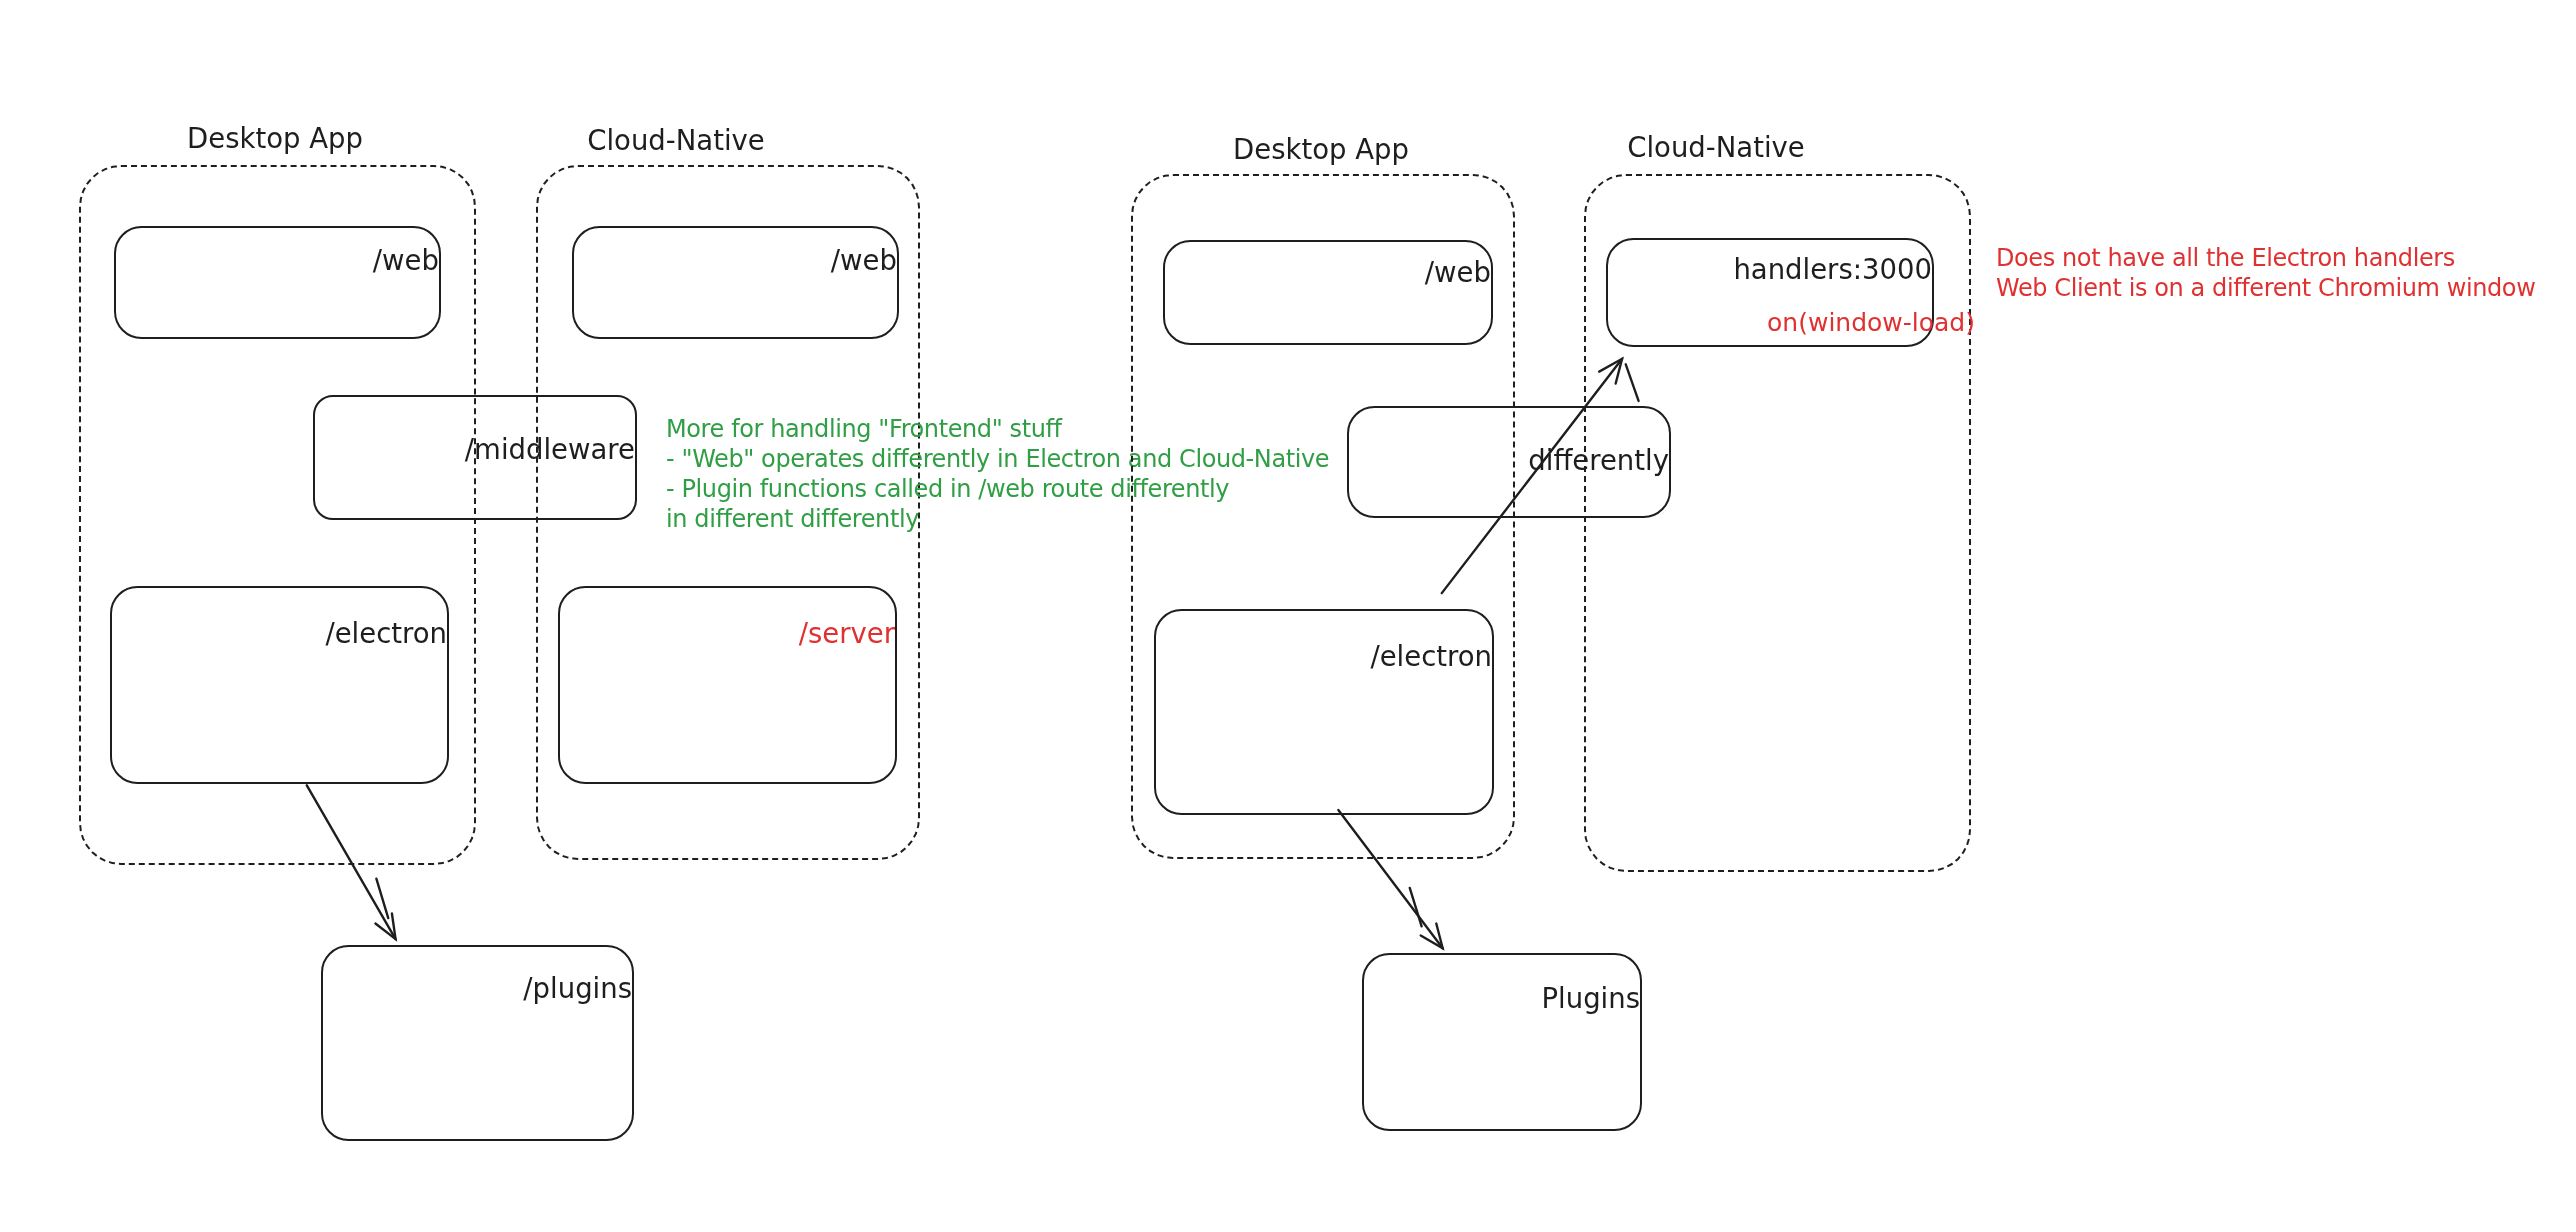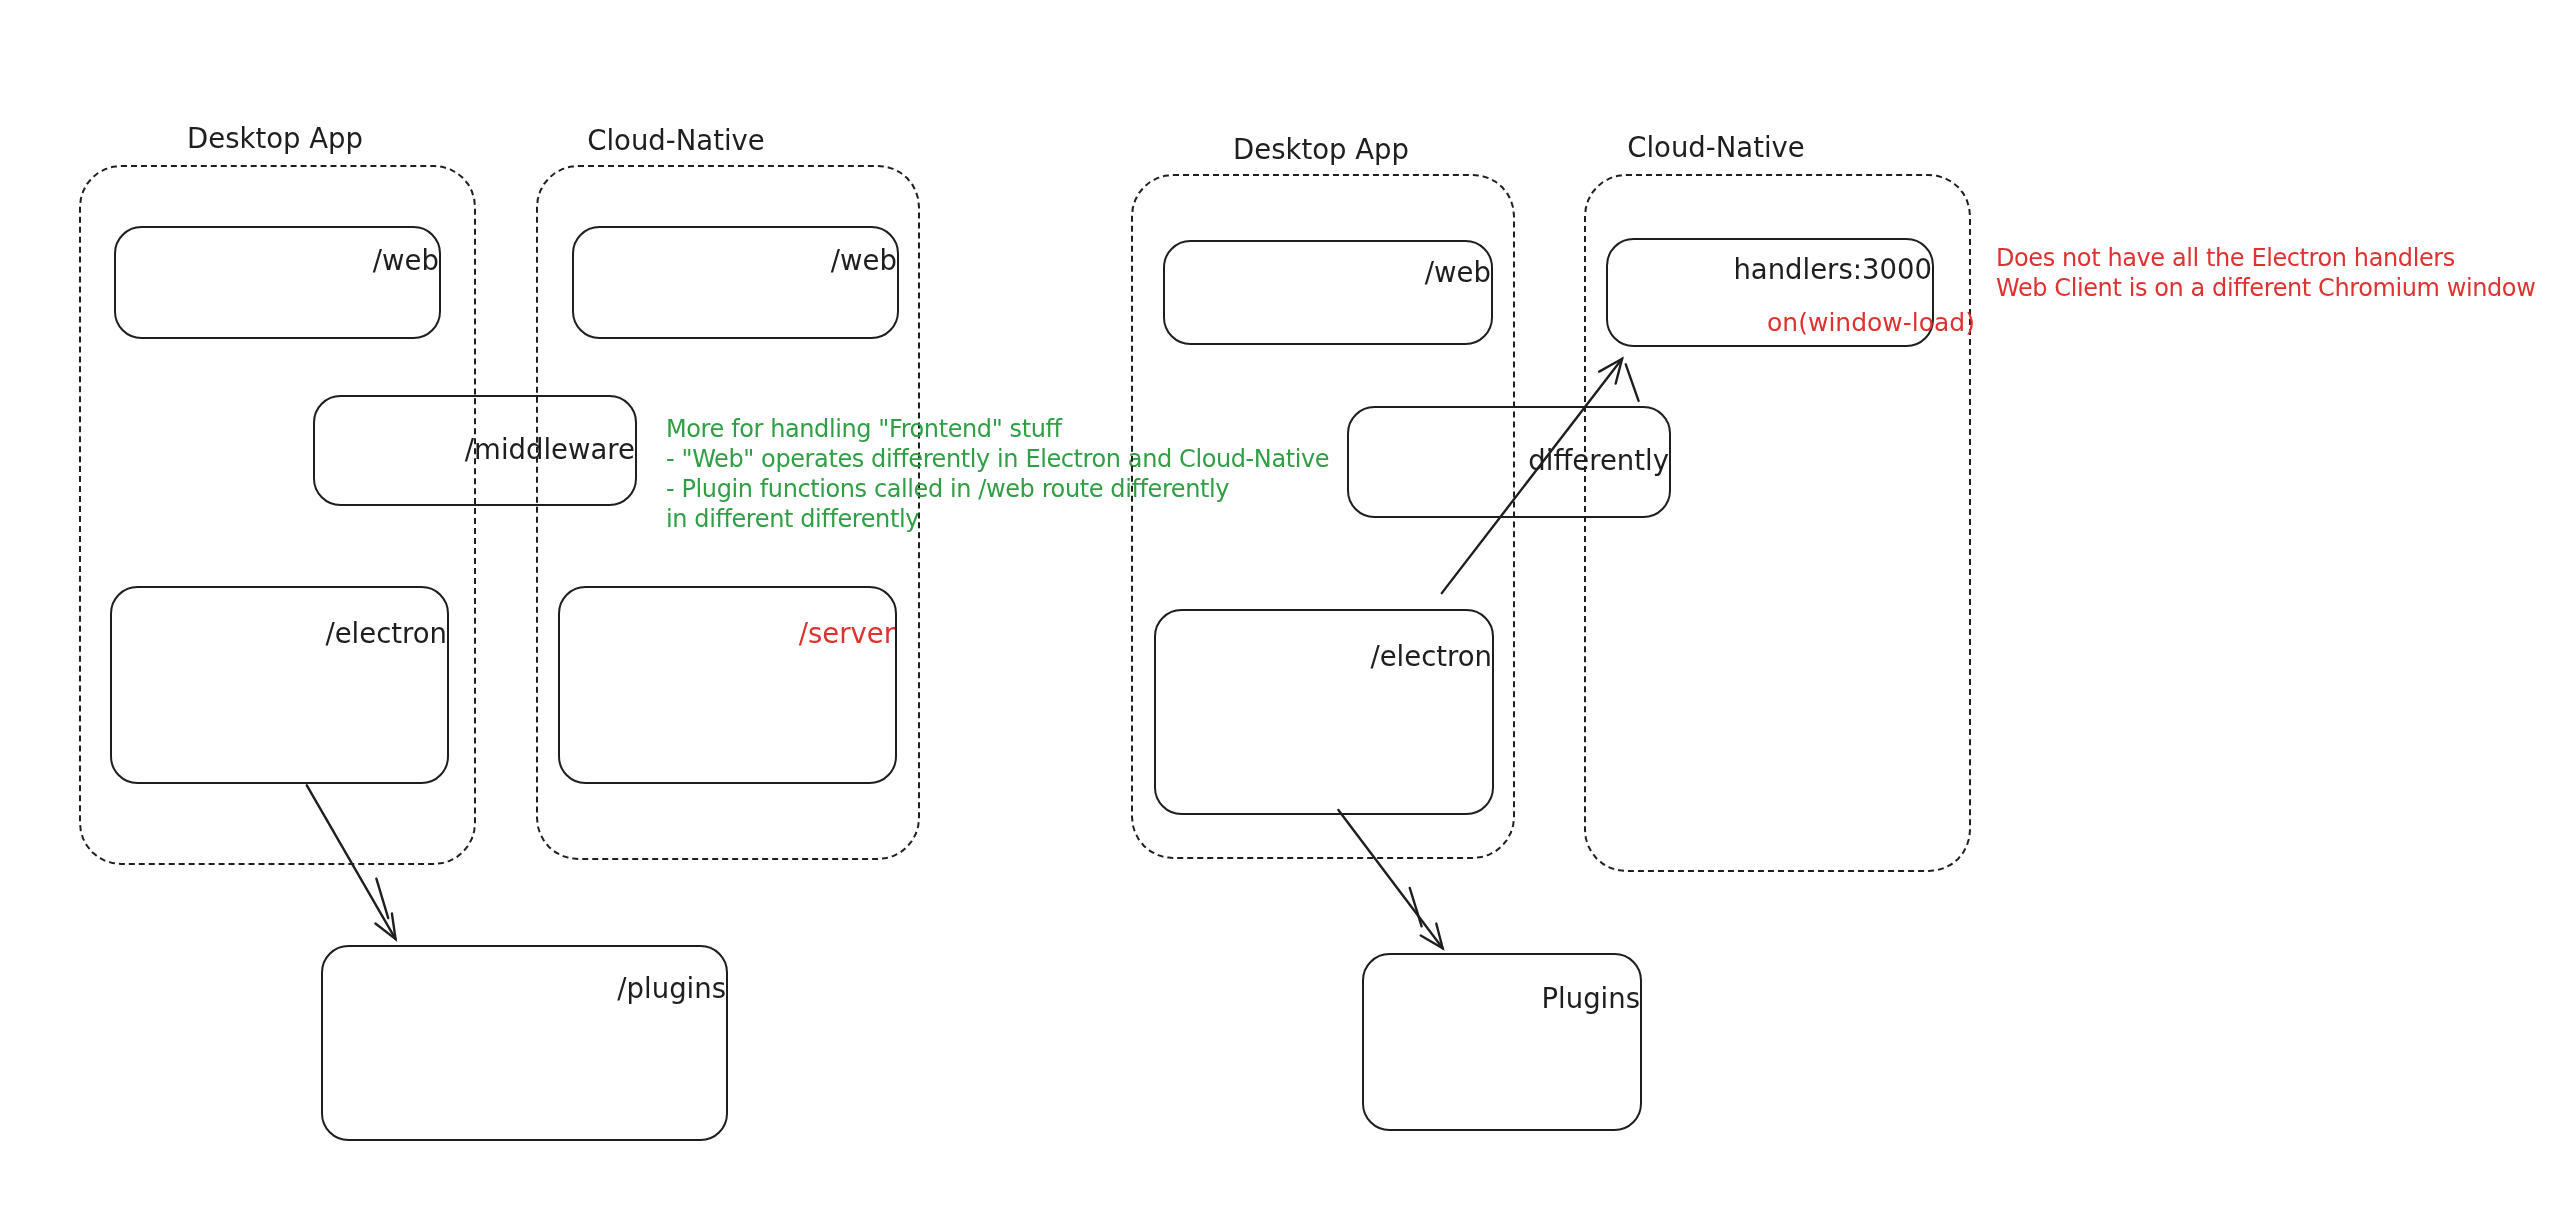--- a/index.html
+++ b/index.html
@@ -70,33 +70,33 @@
     <div class="frame" style="left:536px;top:165px;width:380px;height:691px;"></div>
 
     <div class="node" style="left:114px;top:226px;width:327px;height:113px;">
       <span class="node-label" style="margin-top:15.6px;">/web</span>
     </div>
 
     <div class="node" style="left:572px;top:226px;width:327px;height:113px;">
       <span class="node-label" style="margin-top:15.6px;">/web</span>
     </div>
 
-    <div class="node" style="left:313px;top:395px;width:324px;height:111px;">
+    <div class="node" style="left:313px;top:395px;width:324px;height:125px;border-radius:20px;">
       <span class="node-label" style="margin-top:36px;">/middleware</span>
     </div>
 
     <div class="node" style="left:110px;top:586px;width:339px;height:198px;">
       <span class="node-label" style="margin-top:29px;">/electron</span>
     </div>
 
     <div class="node" style="left:558px;top:586px;width:339px;height:198px;">
       <span class="node-label red-text" style="margin-top:29px;">/server</span>
     </div>
 
-    <div class="node" style="left:321px;top:945px;width:407px;height:196px;">
+    <div class="node" style="left:321px;top:945px;width:313px;height:196px;">
       <span class="node-label" style="margin-top:25px;">/plugins</span>
     </div>
 
     <div class="note green" style="left:666px;top:414px;">
       <div>More for handling "Frontend" stuff</div>
       <div>- "Web" operates differently in Electron and Cloud-Native</div>
       <div>- Plugin functions called in /web route differently</div>
       <div>in different differently</div>
     </div>
 

